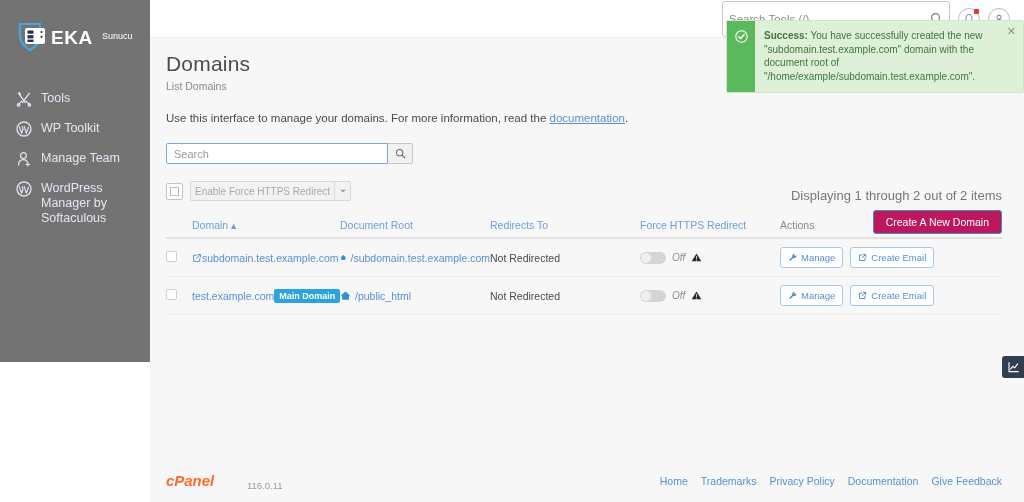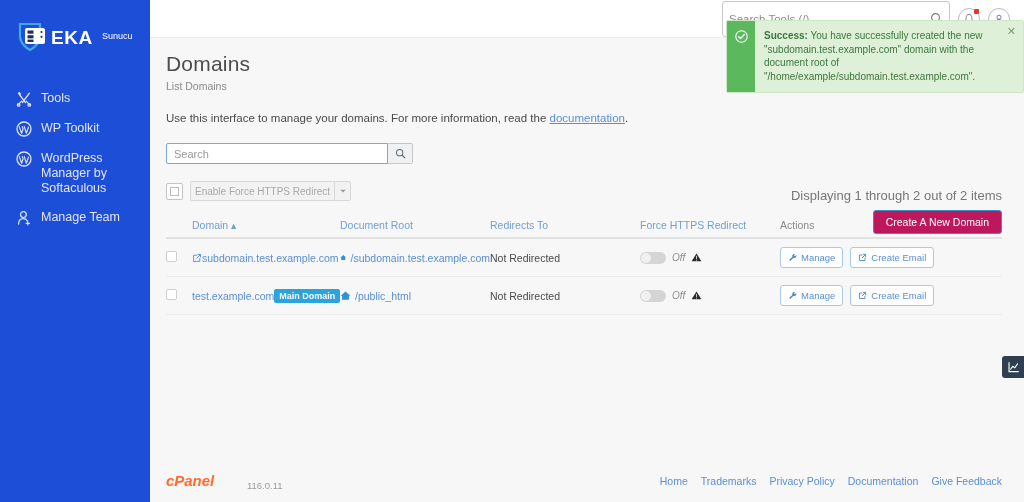--- a/index.html
+++ b/index.html
@@ -5,22 +5,22 @@
   * { box-sizing: border-box; margin: 0; padding: 0; }
   html, body {
     width: 1024px; height: 502px;
     font-family: "Liberation Sans", sans-serif;
     background: #ffffff; overflow: hidden;
   }
   .app { display: flex; width: 1024px; height: 502px; position: relative; }
 
   
   .sidebar {
-    width: 150px; height: 502px; flex: 0 0 150px;
-    background: #1d4ed8; color: #dfe3f0;
+    width: 150px; height: 362px; flex: 0 0 150px;
+    background: #737373; color: #dfe3f0;
     padding-top: 12px; position: relative;
   }
   .logo { display: flex; align-items: center; padding: 6px 0 0 14px; height: 44px; }
   .logo svg { display: block; }
   .nav { margin-top: 28px; }
   .nav-item {
     display: flex; align-items: flex-start; gap: 9px;
     padding: 7px 10px 7px 16px; color: #e4e7f3;
     font-size: 12.5px; line-height: 15px; cursor: pointer;
   }
@@ -219,33 +219,33 @@
       <div class="nav-item">
         <svg class="nav-ico" viewBox="0 0 16 16">
           <circle cx="8" cy="8" r="7" fill="none" stroke="#dfe3f0" stroke-width="1.3"></circle>
           <path d="M3.3 5.6 L5.6 12.2 L7.1 7.8 M7.1 7.8 L6.3 5.6 M8.3 5.6 L10.3 12.2 L12.5 6.2" stroke="#dfe3f0" stroke-width="1.15" fill="none" stroke-linejoin="round" stroke-linecap="round"></path>
         </svg>
         <span class="nav-label">WP Toolkit</span>
       </div>
 
       <div class="nav-item">
         <svg class="nav-ico" viewBox="0 0 16 16">
-          <circle cx="8" cy="8" r="7" fill="none" stroke="#dfe3f0" stroke-width="1.3"></circle>
-          <path d="M3.3 5.6 L5.6 12.2 L7.1 7.8 M7.1 7.8 L6.3 5.6 M8.3 5.6 L10.3 12.2 L12.5 6.2" stroke="#dfe3f0" stroke-width="1.15" fill="none" stroke-linejoin="round" stroke-linecap="round"></path>
-        </svg>
-        <span class="nav-label">WordPress Manager by Softaculous</span>
-      </div>
-
-      <div class="nav-item">
-        <svg class="nav-ico" viewBox="0 0 16 16">
           <circle cx="7.4" cy="4.6" r="2.9" fill="none" stroke="#dfe3f0" stroke-width="1.25"></circle>
           <path d="M2.6 14.2 C2.6 10.6 4.8 8.7 7.4 8.7 C9.1 8.7 10.5 9.5 11.3 10.8" fill="none" stroke="#dfe3f0" stroke-width="1.25" stroke-linecap="round"></path>
           <path d="M11.8 11.6 L11.8 15 M10.1 13.3 L13.5 13.3" stroke="#dfe3f0" stroke-width="1.2" stroke-linecap="round"></path>
         </svg>
         <span class="nav-label">Manage Team</span>
+      </div>
+
+      <div class="nav-item">
+        <svg class="nav-ico" viewBox="0 0 16 16">
+          <circle cx="8" cy="8" r="7" fill="none" stroke="#dfe3f0" stroke-width="1.3"></circle>
+          <path d="M3.3 5.6 L5.6 12.2 L7.1 7.8 M7.1 7.8 L6.3 5.6 M8.3 5.6 L10.3 12.2 L12.5 6.2" stroke="#dfe3f0" stroke-width="1.15" fill="none" stroke-linejoin="round" stroke-linecap="round"></path>
+        </svg>
+        <span class="nav-label">WordPress Manager by Softaculous</span>
       </div>
     </nav>
   </aside>
 
   <div class="main">
 
     <div class="topbar">
       <div class="search-wrap">
         <input type="text" placeholder="Search Tools (/)" style="">
         <svg width="13" height="13" viewBox="0 0 16 16">

